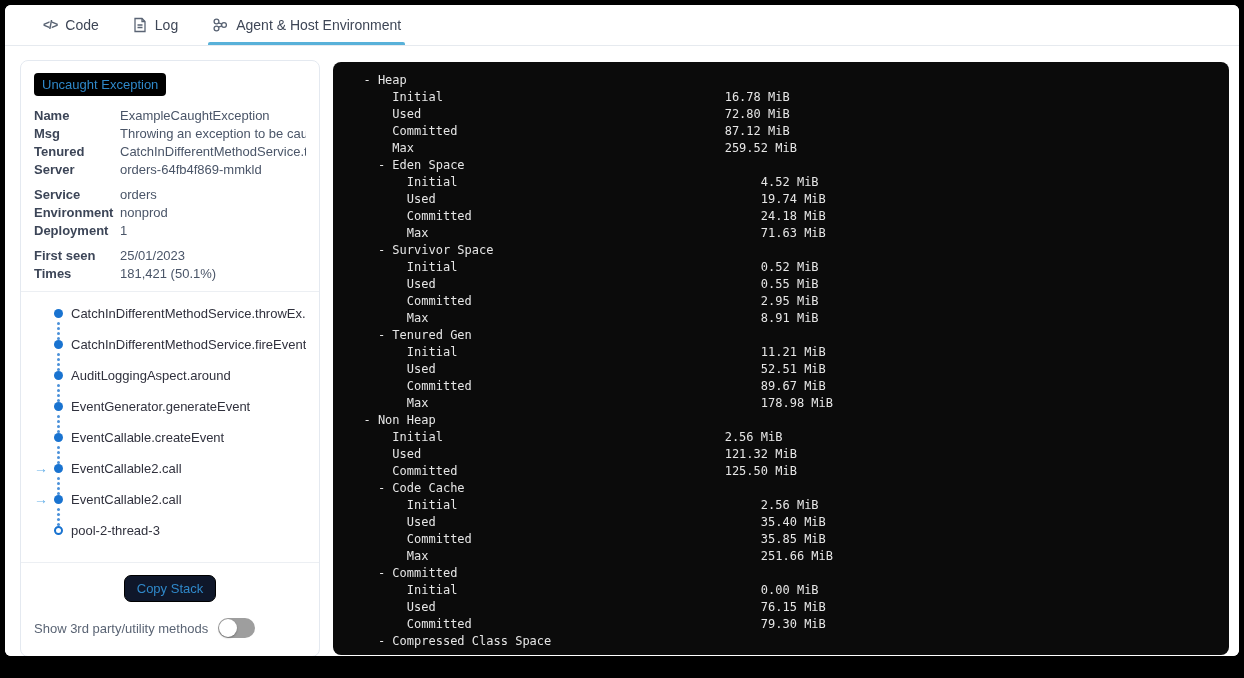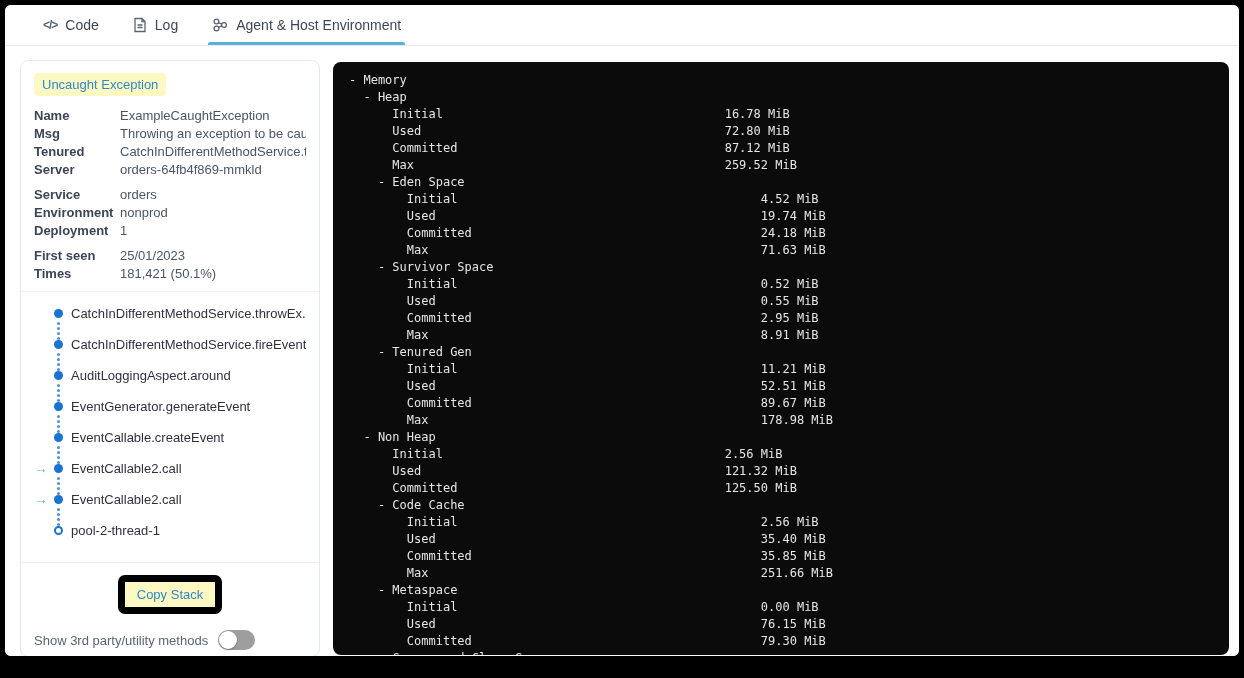--- a/index.html
+++ b/index.html
@@ -12,37 +12,37 @@
   .tab { display:flex; align-items:center; gap:8px; padding:0 2px; margin-right:30px; color:#3e4656; font-size:14px; cursor:pointer; position:relative; }
   .tab .ticon { display:flex; align-items:center; color:#5a6474; }
   .tab.active::after { content:""; position:absolute; left:-2px; right:-2px; bottom:0; height:3px; background:#58b1d9; border-radius:2px 2px 0 0; }
   .code-glyph { font-size:12px; font-weight:bold; letter-spacing:-1px; color:#4a5364; }
 
   
   .content { position:relative; width:100%; height:calc(100% - 41px); background:#fff; }
 
   
   .card { position:absolute; left:15px; top:14px; width:300px; height:597px; border:1px solid #e4e9f0; border-radius:8px; background:#fff; padding:12px 13px 12px 13px; overflow:hidden; }
-  .badge { display:inline-block; background:#fef9c3; color:#2f88c9; font-size:13px; padding:4px 8px; border-radius:4px; margin-bottom:12px; }
+  .badge { display:inline-block; background:#000000; color:#2f88c9; font-size:13px; padding:4px 8px; border-radius:4px; margin-bottom:12px; }
   .fgroup { display:grid; grid-template-columns:82px 1fr; row-gap:3px; column-gap:4px; margin-bottom:10px; }
   .flabel { font-size:13px; font-weight:bold; color:#3c4557; white-space:nowrap; }
   .fvalue { font-size:13px; color:#4a5568; white-space:nowrap; overflow:hidden; }
   .divider { border-top:1px solid #eceff3; margin:8px -13px 0 -13px; }
 
   .stack { margin-top:14px; }
   .stack-item { position:relative; height:31px; cursor:pointer; }
   .stack-dot { position:absolute; left:20px; top:3px; width:9px; height:9px; border-radius:50%; background:#1973d0; }
   .stack-dot.hollow { background:#fff; border:2px solid #1973d0; width:9px; height:9px; }
   .stack-arrow { position:absolute; left:0px; top:-1px; color:#66b0e8; font-size:14px; }
   .stack-label { position:absolute; left:37px; top:0px; font-size:13px; color:#30313d; white-space:nowrap; overflow:hidden; max-width:235px; }
   .stack-conn { position:absolute; left:23px; top:16px; display:flex; flex-direction:column; gap:2px; }
   .stack-conn i { width:3px; height:3px; border-radius:50%; background:#4a90d9; }
 
   .btn-row { display:flex; justify-content:center; margin-top:12px; }
-  .copy-btn { background:#fef9c3; border:7px solid #000000; color:#2f88c9; font-size:13px; padding:5px 12px; border-radius:7px; cursor:pointer; font-family:"Liberation Sans", sans-serif; }
+  .copy-btn { background:#0f172a; border:1px solid #000000; color:#2f88c9; font-size:13px; padding:5px 12px; border-radius:7px; cursor:pointer; font-family:"Liberation Sans", sans-serif; }
   .toggle-row { display:flex; align-items:center; gap:10px; margin-top:16px; }
   .toggle-label { font-size:13px; color:#5a6474; }
   .switch { width:37px; height:20px; border-radius:10px; background:#9e9e9e; position:relative; cursor:pointer; }
   .switch .knob { position:absolute; left:1px; top:1px; width:18px; height:18px; border-radius:50%; background:#fff; box-shadow:0 1px 2px rgba(0,0,0,.3); }
 
   
   .terminal { position:absolute; left:328px; top:16px; width:896px; height:593px; background:#0b0b0b; border-radius:8px; padding:10px 16px; overflow:hidden; }
   .tline { position:relative; height:17px; line-height:17px; font-family:"DejaVu Sans Mono", monospace; font-size:12px; color:#e6e6e6; white-space:pre; }
   .tline .tval { position:absolute; top:0; }
 </style>
@@ -180,40 +180,39 @@
               <span class="stack-label">EventCallable2.call</span>
               <span class="stack-conn">
                 <i></i>
                 <i></i>
                 <i></i>
                 <i></i>
               </span>
             </div>
             <div class="stack-item">
               <span class="stack-dot hollow"></span>
-              <span class="stack-label">pool-2-thread-1</span>
+              <span class="stack-label">pool-2-thread-3</span>
             </div>
           </div>
 
         <div class="divider"></div>
 
         <div class="btn-row">
           <button class="copy-btn">Copy Stack</button>
         </div>
 
         <div class="toggle-row">
           <span class="toggle-label">Show 3rd party/utility methods</span>
           <span class="switch">
               <span class="knob"></span>
             </span>
         </div>
       </div>
 
       <div class="terminal" id="terminal">
-          <div class="tline"><span>- Memory</span></div>
           <div class="tline"><span>  - Heap</span></div>
           <div class="tline"><span>      Initial</span><span class="tval" style="left: 52ch;">16.78 MiB</span></div>
           <div class="tline"><span>      Used</span><span class="tval" style="left: 52ch;">72.80 MiB</span></div>
           <div class="tline"><span>      Committed</span><span class="tval" style="left: 52ch;">87.12 MiB</span></div>
           <div class="tline"><span>      Max</span><span class="tval" style="left: 52ch;">259.52 MiB</span></div>
           <div class="tline"><span>    - Eden Space</span></div>
           <div class="tline"><span>        Initial</span><span class="tval" style="left: 57ch;">4.52 MiB</span></div>
           <div class="tline"><span>        Used</span><span class="tval" style="left: 57ch;">19.74 MiB</span></div>
           <div class="tline"><span>        Committed</span><span class="tval" style="left: 57ch;">24.18 MiB</span></div>
           <div class="tline"><span>        Max</span><span class="tval" style="left: 57ch;">71.63 MiB</span></div>
@@ -229,21 +228,21 @@
           <div class="tline"><span>        Max</span><span class="tval" style="left: 57ch;">178.98 MiB</span></div>
           <div class="tline"><span>  - Non Heap</span></div>
           <div class="tline"><span>      Initial</span><span class="tval" style="left: 52ch;">2.56 MiB</span></div>
           <div class="tline"><span>      Used</span><span class="tval" style="left: 52ch;">121.32 MiB</span></div>
           <div class="tline"><span>      Committed</span><span class="tval" style="left: 52ch;">125.50 MiB</span></div>
           <div class="tline"><span>    - Code Cache</span></div>
           <div class="tline"><span>        Initial</span><span class="tval" style="left: 57ch;">2.56 MiB</span></div>
           <div class="tline"><span>        Used</span><span class="tval" style="left: 57ch;">35.40 MiB</span></div>
           <div class="tline"><span>        Committed</span><span class="tval" style="left: 57ch;">35.85 MiB</span></div>
           <div class="tline"><span>        Max</span><span class="tval" style="left: 57ch;">251.66 MiB</span></div>
-          <div class="tline"><span>    - Metaspace</span></div>
+          <div class="tline"><span>    - Committed</span></div>
           <div class="tline"><span>        Initial</span><span class="tval" style="left: 57ch;">0.00 MiB</span></div>
           <div class="tline"><span>        Used</span><span class="tval" style="left: 57ch;">76.15 MiB</span></div>
           <div class="tline"><span>        Committed</span><span class="tval" style="left: 57ch;">79.30 MiB</span></div>
           <div class="tline"><span>    - Compressed Class Space</span></div>
         </div>
 
     </div>
   </div>
 </div>
 

